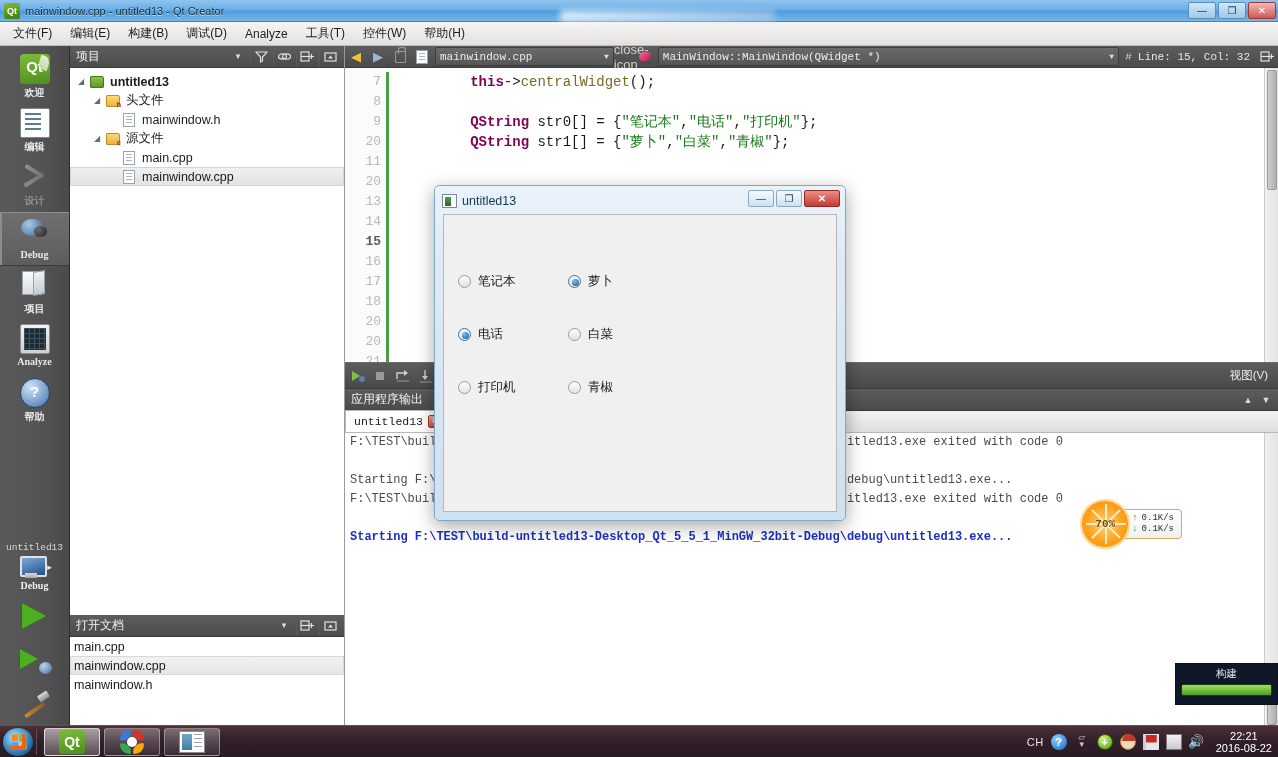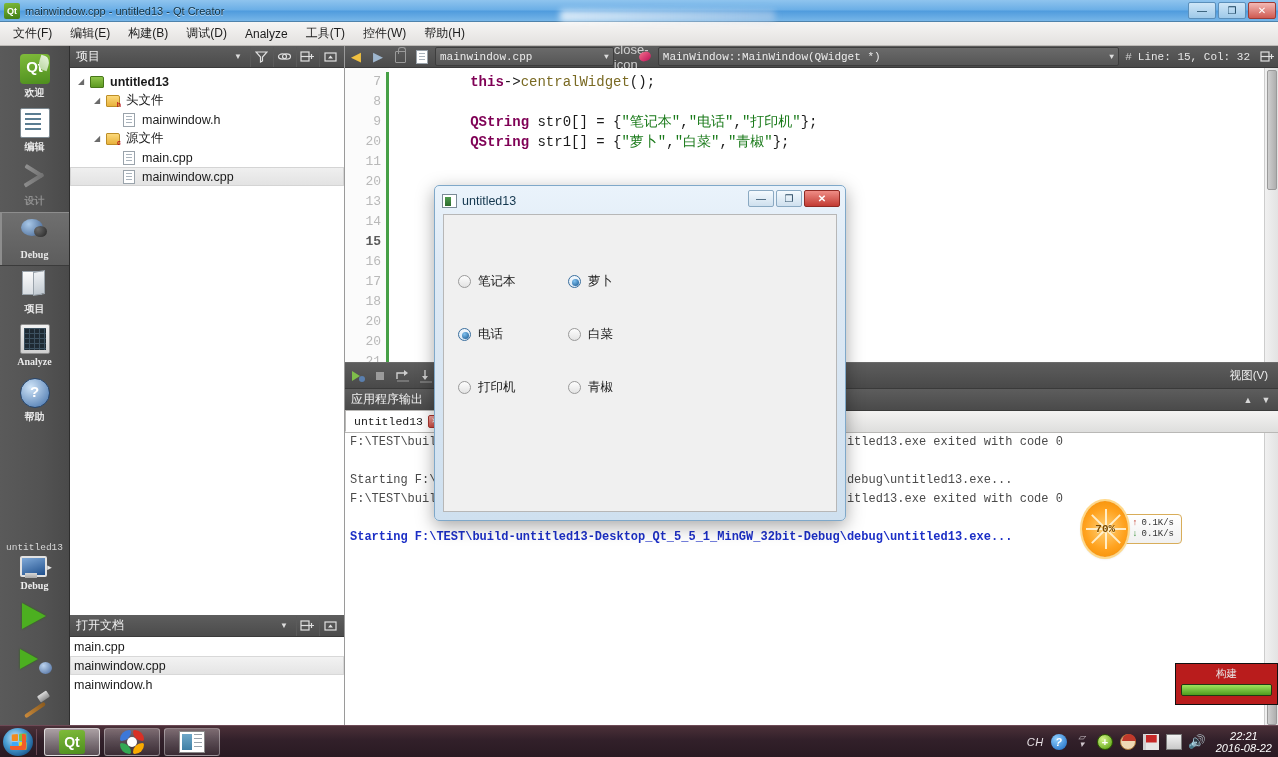--- a/index.html
+++ b/index.html
@@ -76,21 +76,21 @@
   .pinwheel b{position:absolute;left:8px;top:7px;width:10px;height:10px;border-radius:50%;background:#fff;}
   .doc-tile{
     width:26px;height:22px;background:#fff;border:1px solid #8a8a8a;display:flex;
   }
   .doc-tile i{width:10px;background:linear-gradient(180deg,#6fa8c9,#3f7fa5);margin:2px;}
   .doc-tile b{flex:1;margin:2px 2px 2px 0;background:
      repeating-linear-gradient(180deg,#9aa4ad 0 1px,transparent 1px 4px);}
 
   .tray {
     margin-left:auto; display:flex; align-items:center; gap:7px;
-    padding-right: 6px; color:#e9e2e6; font-size:11px;font-style:italic;
+    padding-right: 6px; color:#e9e2e6; font-size:11px;
   }
   .tray .ch { font-size:11px; letter-spacing:.5px; }
   .tray-ic { width:16px; height:16px; flex:none; position:relative; cursor:pointer;}
   .ic-help{ border-radius:50%; background:radial-gradient(circle at 35% 30%,#8fd0ff,#1565c0); color:#fff;
             font-size:11px; font-weight:bold; text-align:center; line-height:16px;}
   .ic-updown{ color:#cfc6cc; font-size:9px; line-height:7px; text-align:center;}
   .ic-green{ border-radius:50%; background:radial-gradient(circle at 35% 30%,#d6f58a,#4e9a06);
              border:1px solid #2d5c00;}
   .ic-green::after{content:"+";position:absolute;inset:0;color:#fff;font-size:11px;font-weight:bold;
              text-align:center;line-height:14px;}
@@ -350,37 +350,37 @@
             font-family:"Liberation Mono",monospace; font-size:12px; }
   .cline{ height:19px; line-height:19px; padding-left:5px; white-space:pre; color:#4a4a4a;}
   .cline.blue{ color:#1c2fc6; font-weight:bold; }
   .console .vscroll2{ position:absolute; right:0; top:0; bottom:0; width:14px;
             background:linear-gradient(90deg,#f0f0f0,#e3e3e3); border-left:1px solid #cdcdcd;}
   .console .vscroll2 .thumb{ position:absolute; left:2px; bottom:2px; width:10px; height:60px;
             background:linear-gradient(90deg,#cfcfcf,#aeaeae); border:1px solid #9a9a9a;border-radius:2px;}
 
   
   .speedw{ position:absolute; right:96px; top:68px; display:flex; align-items:center; z-index:30;}
-  .orange{ width:46px;height:56px;border-radius:50%; position:relative;
+  .orange{ width:46px;height:46px;border-radius:50%; position:relative;
            background:radial-gradient(circle at 50% 50%, #ffd27a 0%, #ffa21e 55%, #f08a00 100%);
            box-shadow:0 0 0 2px #ffd98a, 0 1px 3px rgba(0,0,0,.35);}
   .orange .seg{ position:absolute; left:50%; top:50%; width:2px; height:20px; background:#fff8e0;
            transform-origin: 50% 0; opacity:.85;}
   .orange .pct{ position:absolute; inset:0; display:flex;align-items:center;justify-content:center;
            font-size:11px;font-weight:bold;color:#7a4a00; text-shadow:0 1px 0 #ffe6b0;}
   .speedbox{ margin-left:-6px; background:linear-gradient(180deg,#ffffff,#f0f0f0);
            border:1px solid #d8ad5a; border-radius:4px; padding:3px 7px 3px 9px;
            font-size:9px; color:#333; line-height:11px;}
   .speedbox div{ display:flex; align-items:center; gap:4px; }
   .speedbox .up{ color:#c0392b; }
   .speedbox .dn{ color:#2d8a2d; }
 
   
   .buildprog{ position:absolute; right:0; bottom:22px; width:103px; height:42px; z-index:25;
-           background:#b91c1c; border:1px solid #111; padding:3px 5px;}
+           background:#0f172a; border:1px solid #111; padding:3px 5px;}
   .buildprog .bl{ font-size:10.5px; color:#e8e8e8; text-align:center; }
   .buildprog .bar{ height:12px; margin-top:3px; border:1px solid #1f3a12; border-radius:2px;
            background:#0f2208; overflow:hidden;}
   .buildprog .bar i{ display:block; height:100%; background:linear-gradient(180deg,#9de35c,#4f9a1e);}
 
   
   .statusbar{
     height:24px; display:flex; align-items:center; gap:4px; padding:0 4px;
     background:linear-gradient(180deg,#efeeee,#dcdbda); border-top:1px solid #b6b5b3;
   }

